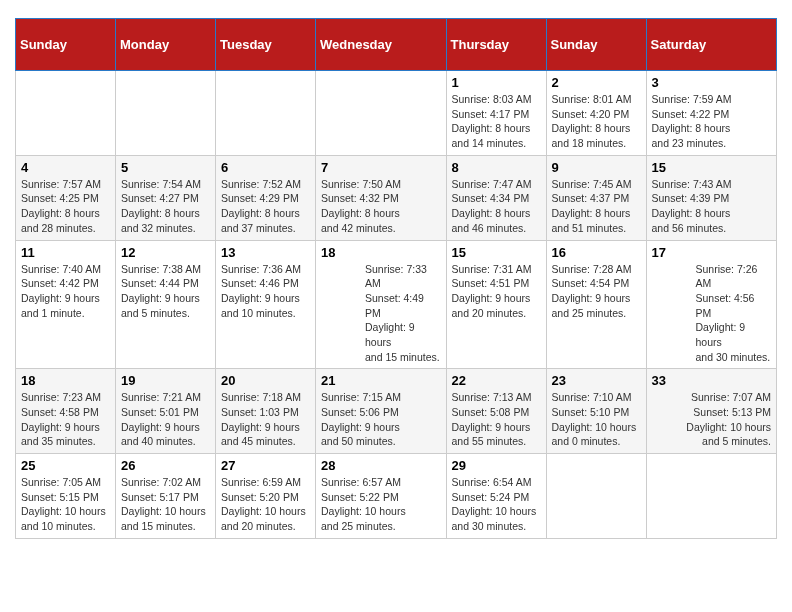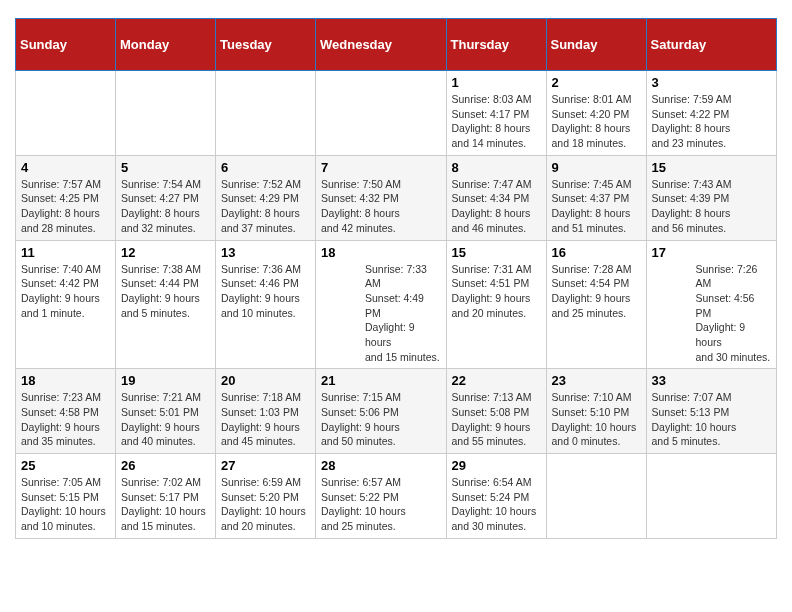--- a/index.html
+++ b/index.html
@@ -274,21 +274,21 @@
         </td>
         <td>
           <span class="day-num">23</span>
           <div class="day-info" style="white-space: pre-line;">Sunrise: 7:10 AM
 Sunset: 5:10 PM
 Daylight: 10 hours
 and 0 minutes.</div>
         </td>
         <td>
           <span class="day-num">33</span>
-          <div class="day-info" style="white-space: pre-line;">Sunrise: 7:07 AM
+          <div class="day-info" style="white-space: pre-line; text-align: right;">Sunrise: 7:07 AM
 Sunset: 5:13 PM
 Daylight: 10 hours
 and 5 minutes.</div>
         </td>
       </tr>
       <tr>
         <td>
           <span class="day-num">25</span>
           <div class="day-info" style="white-space: pre-line;">Sunrise: 7:05 AM
 Sunset: 5:15 PM

